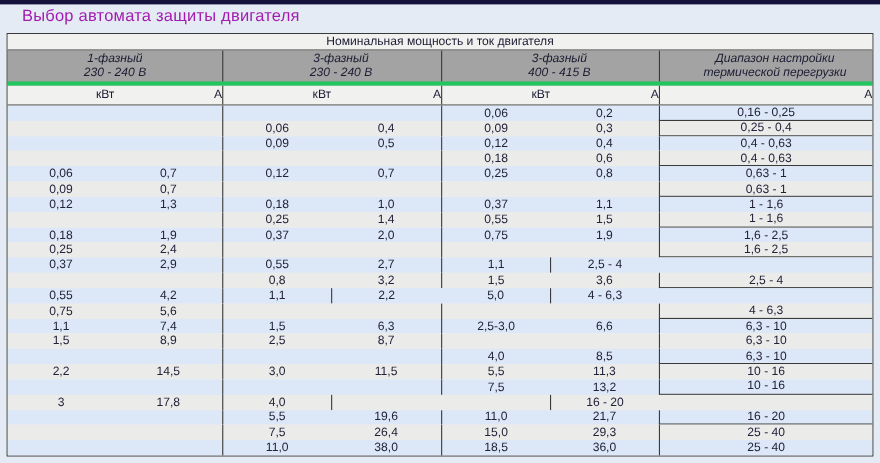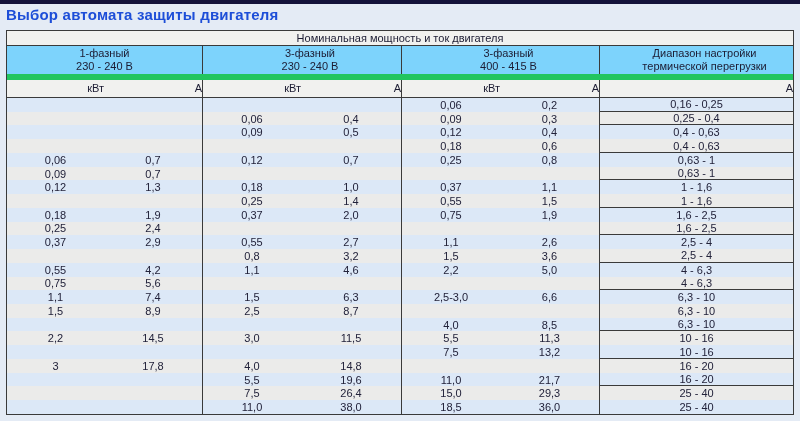--- a/index.html
+++ b/index.html
@@ -10,43 +10,44 @@
     position: relative;
     overflow: hidden;
     color: #1c1c33;
   }
   .topbar {
     position: absolute; top: 0; left: 0;
     width: 800px; height: 4px;
     background: #14123a;
   }
   .page-title {
-    position: absolute; top: 6px; left: 6px;
-    font-size: 15px; font-weight: bold;
-    color: #1d4ed8; letter-spacing: 0.2px;
+    position: absolute; top: 6px; left: 20px;
+    font-size: 15px; font-weight: normal;
+    color: #a21caf; letter-spacing: 0.2px;
   }
   .mtable {
     position: absolute; left: 6px; top: 30px;
     width: 788px; height: 385px;
     border: 1px solid #3a3a3a;
     display: flex; flex-direction: column;
     background: #ececec;
   }
   .thead-span {
     height: 15px; line-height: 14px;
     background: #f1f1ef;
     border-bottom: 1px solid #3a3a3a;
     text-align: center;
     font-size: 11px;
   }
   .thead-groups {
     display: grid;
     grid-template-columns: 195px 199px 198px 1fr;
-    background: #7dd3fc;
-    border-bottom: 6px solid #22c55e;
+    background: #a3a3a3;
+    border-bottom: 4px solid #22c55e;
+    font-style: italic;
   }
   .group-cell {
     text-align: center;
     font-size: 11px; line-height: 13px;
     padding: 1px 0;
   }
   .group-cell.gstart { border-left: 1px solid #3a3a3a; padding-left: 16px; }
   .thead-cols {
     display: grid;
     grid-template-columns: 97px 98px 99px 100px 99px 99px 1fr;
@@ -200,37 +201,35 @@
         <div class="tcell gstart"></div>
         <div class="tcell"></div>
         <div class="tcell gstart range sep">1,6 - 2,5</div>
       </div>
       <div class="trow odd">
         <div class="tcell">0,37</div>
         <div class="tcell">2,9</div>
         <div class="tcell gstart">0,55</div>
         <div class="tcell">2,7</div>
         <div class="tcell gstart">1,1</div>
-        <div class="tcell">2,6</div>
         <div class="tcell gstart range">2,5 - 4</div>
       </div>
       <div class="trow even">
         <div class="tcell"></div>
         <div class="tcell"></div>
         <div class="tcell gstart">0,8</div>
         <div class="tcell">3,2</div>
         <div class="tcell gstart">1,5</div>
         <div class="tcell">3,6</div>
         <div class="tcell gstart range sep">2,5 - 4</div>
       </div>
       <div class="trow odd">
         <div class="tcell">0,55</div>
         <div class="tcell">4,2</div>
         <div class="tcell gstart">1,1</div>
-        <div class="tcell">4,6</div>
         <div class="tcell gstart">2,2</div>
         <div class="tcell">5,0</div>
         <div class="tcell gstart range">4 - 6,3</div>
       </div>
       <div class="trow even">
         <div class="tcell">0,75</div>
         <div class="tcell">5,6</div>
         <div class="tcell gstart"></div>
         <div class="tcell"></div>
         <div class="tcell gstart"></div>
@@ -279,21 +278,20 @@
         <div class="tcell gstart"></div>
         <div class="tcell"></div>
         <div class="tcell gstart">7,5</div>
         <div class="tcell">13,2</div>
         <div class="tcell gstart range sep">10 - 16</div>
       </div>
       <div class="trow even">
         <div class="tcell">3</div>
         <div class="tcell">17,8</div>
         <div class="tcell gstart">4,0</div>
-        <div class="tcell">14,8</div>
         <div class="tcell gstart"></div>
         <div class="tcell"></div>
         <div class="tcell gstart range">16 - 20</div>
       </div>
       <div class="trow odd">
         <div class="tcell"></div>
         <div class="tcell"></div>
         <div class="tcell gstart">5,5</div>
         <div class="tcell">19,6</div>
         <div class="tcell gstart">11,0</div>

